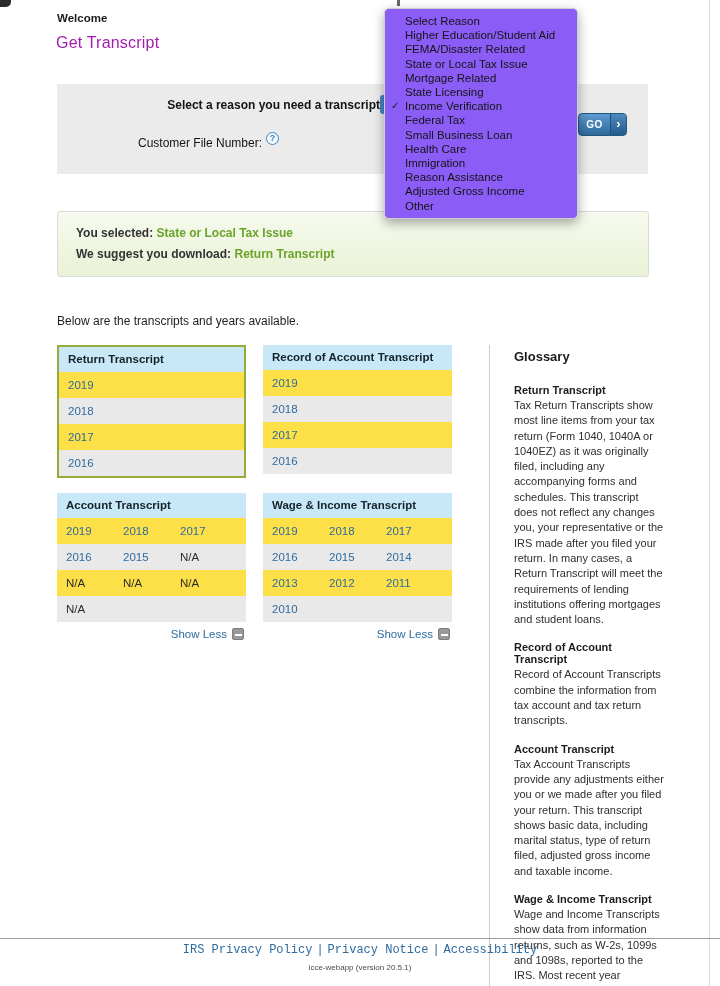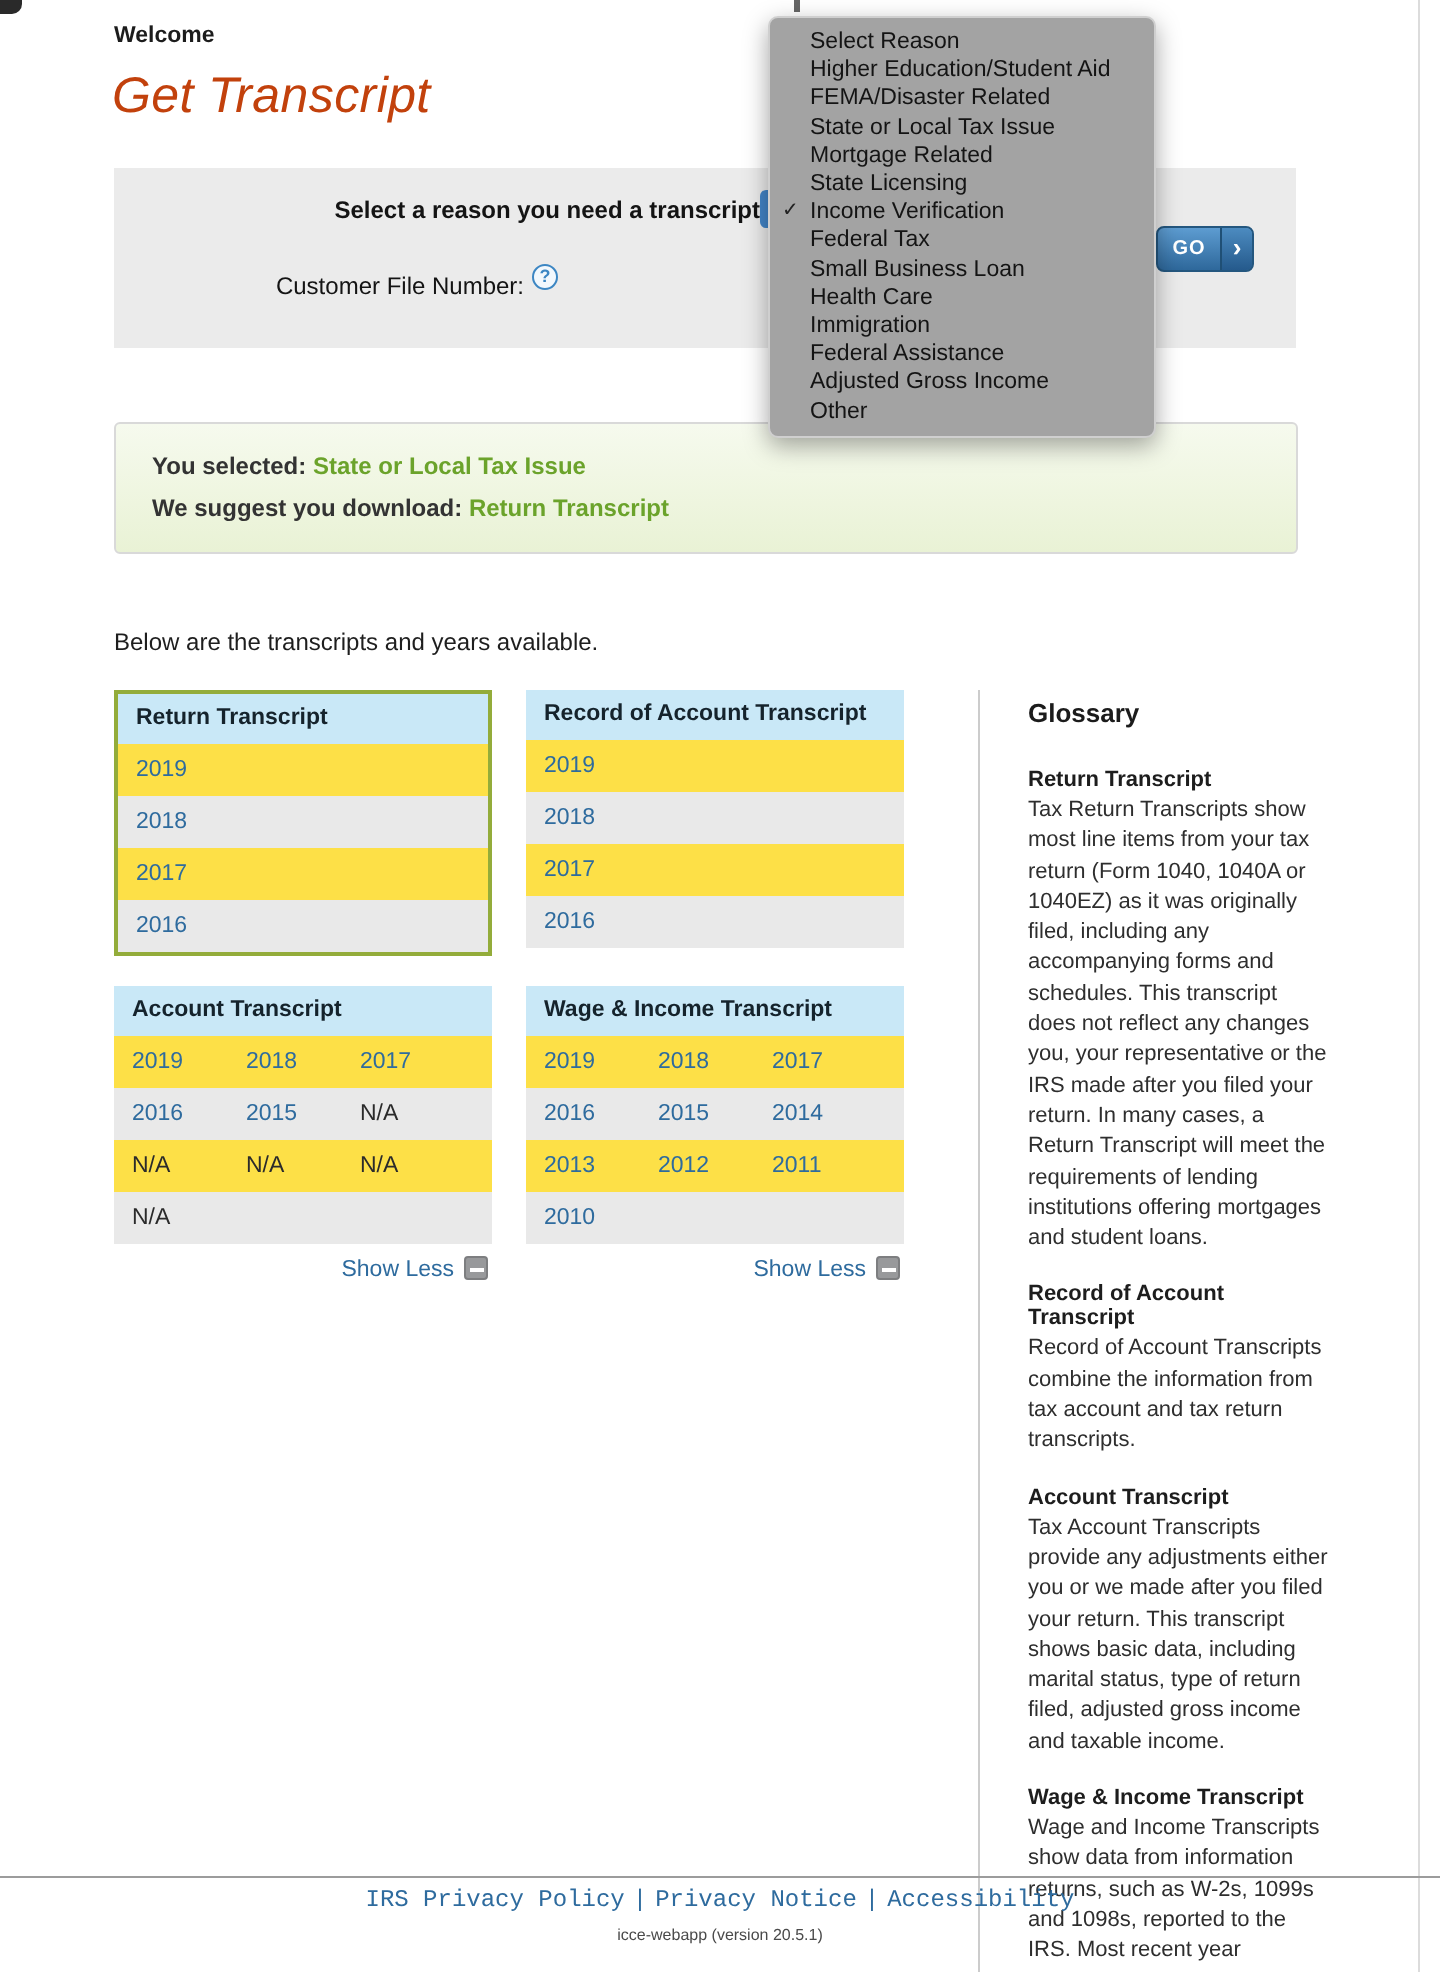--- a/index.html
+++ b/index.html
@@ -5,38 +5,38 @@
   * { margin:0; padding:0; box-sizing:border-box; }
   html,body { background:#fff; }
   body { font-family:"Liberation Sans","DejaVu Sans",sans-serif; }
   .page { position:relative; width:720px; height:986px; background:#fff; overflow:hidden; }
 
   .corner-artifact { position:absolute; left:0; top:0; width:11px; height:7px; background:#2a2a2a; border-bottom-right-radius:5px; }
   .caret-artifact { position:absolute; left:397px; top:0; width:3px; height:6px; background:#666; }
   .right-line { position:absolute; left:709px; top:0; width:1px; height:986px; background:#dcdcdc; }
 
   .welcome { position:absolute; left:57px; top:12px; font-size:11.5px; font-weight:bold; color:#1c1c1c; }
-  .title { position:absolute; left:56px; top:34px; font-size:25px; font-weight:normal; color:#c2410c; letter-spacing:.2px;font-style:italic; }
+  .title { position:absolute; left:56px; top:34px; font-size:16px; font-weight:normal; color:#a21caf; letter-spacing:.2px; }
 
   .form-panel { position:absolute; left:57px; top:84px; width:591px; height:90px; background:#ebebeb; }
   .reason-label { position:absolute; left:0; top:14px; width:327px; text-align:right; font-size:12px; font-weight:bold; color:#141414; }
   .cfn-label { position:absolute; left:0; top:52px; width:205px; text-align:right; font-size:12px; font-weight:normal; color:#141414; }
   .help-icon { position:absolute; left:209px; top:48px; width:13px; height:13px; border:1px solid #3c86c3; border-radius:50%;
                color:#3c86c3; background:#f2f8fd; font-size:9px; font-weight:bold; line-height:11px; text-align:center; cursor:pointer; }
 
   .select-behind { position:absolute; left:380px; top:95px; width:10px; height:19px; background:#4285c8; border-radius:3px; }
   .cfn-input { position:absolute; left:384px; top:131px; width:186px; height:22px; border:1px solid #b5b5b5; background:#fff; font-size:12px; padding:0 4px; }
 
   .go-btn { position:absolute; left:578px; top:113px; width:49px; height:23px; border-radius:4px; overflow:hidden;
             background:linear-gradient(#5d9cd1,#2e689b); border:1px solid #24577f; display:flex; cursor:pointer;justify-content:center; }
   .go-label { flex:1; color:#fff; font-size:10px; font-weight:bold; text-align:center; line-height:21px; letter-spacing:.5px; }
   .go-arrow { width:16px; background:linear-gradient(#4c8bc0,#255a8c); border-left:1px solid #1f4f75; color:#fff;
               font-size:13px; font-weight:bold; text-align:center; line-height:19px; }
 
-  .dropdown { position:absolute; left:384px; top:8px; width:194px; list-style:none; background:#a3a3a3;
+  .dropdown { position:absolute; left:384px; top:8px; width:194px; list-style:none; background:#8b5cf6;
               border:1px solid #cfcfcf; border-radius:5px; padding:5px 0; box-shadow:0 4px 12px rgba(0,0,0,.35); z-index:10; }
   .dropdown li { position:relative; padding-left:20px; font-size:11.5px; line-height:14.2px; color:#141414; white-space:nowrap; cursor:default; }
   .dropdown .check { position:absolute; left:6px; top:0; font-size:10px; color:#222; }
 
   .suggestion { position:absolute; left:57px; top:211px; width:592px; height:66px; border:1px solid #d9d9d9; border-radius:3px;
                 background:linear-gradient(#f6faee,#e9f2d5); padding:11px 0 0 18px; }
   .sug-line { font-size:12px; line-height:21px; font-weight:bold; color:#333; }
   .sug-green { color:#6ba32b; }
 
   .intro { position:absolute; left:57px; top:314px; font-size:12px; color:#1e1e1e; }
@@ -100,21 +100,21 @@
       <li><span>Higher Education/Student Aid</span></li>
       <li><span>FEMA/Disaster Related</span></li>
       <li><span>State or Local Tax Issue</span></li>
       <li><span>Mortgage Related</span></li>
       <li><span>State Licensing</span></li>
       <li><span class="check">✓</span><span>Income Verification</span></li>
       <li><span>Federal Tax</span></li>
       <li><span>Small Business Loan</span></li>
       <li><span>Health Care</span></li>
       <li><span>Immigration</span></li>
-      <li><span>Federal Assistance</span></li>
+      <li><span>Reason Assistance</span></li>
       <li><span>Adjusted Gross Income</span></li>
       <li><span>Other</span></li>
     </ul>
 
   <div class="suggestion">
     <div class="sug-line"><span>You selected:</span> <span class="sug-green">State or Local Tax Issue</span></div>
     <div class="sug-line"><span>We suggest you download:</span> <span class="sug-green">Return Transcript</span></div>
   </div>
 
   <div class="intro">Below are the transcripts and years available.</div>

